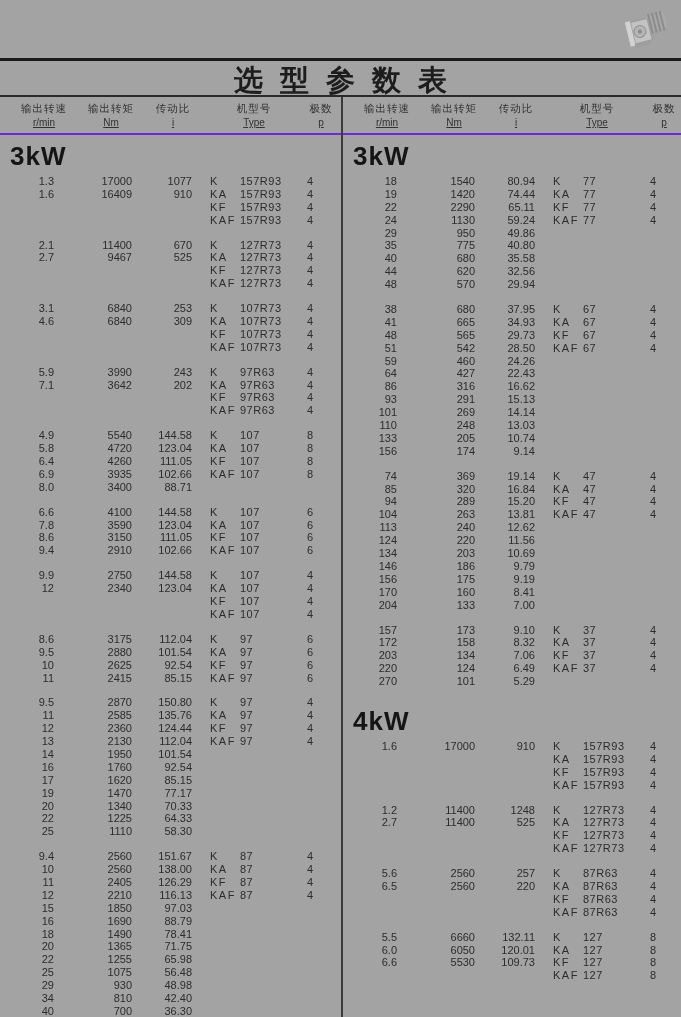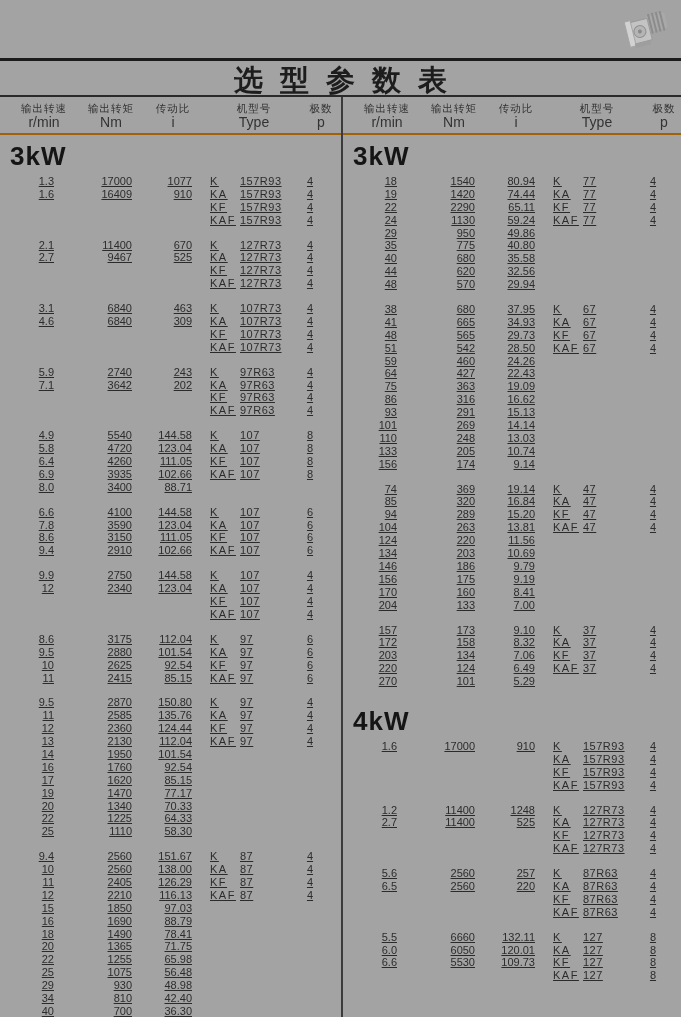--- a/index.html
+++ b/index.html
@@ -19,33 +19,33 @@
   
   .logo{position:absolute;top:5px;right:7px;width:56px;height:50px;}
   
   .content{position:absolute;top:97px;left:0;right:0;bottom:0;display:flex;}
   .half{width:341px;box-sizing:border-box;}
   .half.right{width:338px;}
   .divider{width:2px;background:#3b3b3b;}
   
   .thead{
     display:grid;grid-template-columns:72px 62px 62px 100px 34px;
-    padding:4px 0 3px 8px;border-bottom:2px solid #a16207;
+    padding:4px 0 3px 8px;border-bottom:2px solid #6d28d9;
   }
   .th{ text-align:center;color:#333;}
   .th .cn{display:block;font-size:10.5px;line-height:14px;letter-spacing:1px;}
-  .th .unit{display:block;font-size:14px;line-height:15px;}
+  .th .unit{display:block;font-size:10px;line-height:15px;text-decoration:underline;}
   
   .power{
     font-size:26px;font-weight:800;color:#151515;
     padding:6px 0 4px 10px;letter-spacing:1px;line-height:30px;
   }
   .power + .power, .block + .power{margin-top:6px;}
   
-  .block{margin-bottom:12px;text-decoration:underline;}
+  .block{margin-bottom:12px;}
   .trow{
     display:grid;grid-template-columns:46px 78px 60px 48px 56px 28px;
     padding-left:8px;height:12.9px;font-size:11px;line-height:12.9px;
     color:#2c2c2c;white-space:nowrap;
   }
   .cell{overflow:visible;}
   .c-speed,.c-torque,.c-ratio{text-align:right;}
   .c-prefix{padding-left:18px;letter-spacing:1.5px;box-sizing:border-box;}
   .c-model{text-align:left;letter-spacing:0.5px;}
   .c-poles{text-align:center;}
@@ -168,21 +168,21 @@
               <div class="cell c-ratio"></div>
               <div class="cell c-prefix">KAF</div>
               <div class="cell c-model">127R73</div>
               <div class="cell c-poles">4</div>
             </div>
           </div>
           <div class="block">
             <div class="trow">
               <div class="cell c-speed">3.1</div>
               <div class="cell c-torque">6840</div>
-              <div class="cell c-ratio">463</div>
+              <div class="cell c-ratio">253</div>
               <div class="cell c-prefix">K</div>
               <div class="cell c-model">107R73</div>
               <div class="cell c-poles">4</div>
             </div>
             <div class="trow">
               <div class="cell c-speed">4.6</div>
               <div class="cell c-torque">6840</div>
               <div class="cell c-ratio">309</div>
               <div class="cell c-prefix">KA</div>
               <div class="cell c-model">107R73</div>
@@ -201,21 +201,21 @@
               <div class="cell c-torque"></div>
               <div class="cell c-ratio"></div>
               <div class="cell c-prefix">KAF</div>
               <div class="cell c-model">107R73</div>
               <div class="cell c-poles">4</div>
             </div>
           </div>
           <div class="block">
             <div class="trow">
               <div class="cell c-speed">5.9</div>
-              <div class="cell c-torque">2740</div>
+              <div class="cell c-torque">3990</div>
               <div class="cell c-ratio">243</div>
               <div class="cell c-prefix">K</div>
               <div class="cell c-model">97R63</div>
               <div class="cell c-poles">4</div>
             </div>
             <div class="trow">
               <div class="cell c-speed">7.1</div>
               <div class="cell c-torque">3642</div>
               <div class="cell c-ratio">202</div>
               <div class="cell c-prefix">KA</div>
@@ -726,28 +726,20 @@
             </div>
             <div class="trow">
               <div class="cell c-speed">64</div>
               <div class="cell c-torque">427</div>
               <div class="cell c-ratio">22.43</div>
               <div class="cell c-prefix"></div>
               <div class="cell c-model"></div>
               <div class="cell c-poles"></div>
             </div>
             <div class="trow">
-              <div class="cell c-speed">75</div>
-              <div class="cell c-torque">363</div>
-              <div class="cell c-ratio">19.09</div>
-              <div class="cell c-prefix"></div>
-              <div class="cell c-model"></div>
-              <div class="cell c-poles"></div>
-            </div>
-            <div class="trow">
               <div class="cell c-speed">86</div>
               <div class="cell c-torque">316</div>
               <div class="cell c-ratio">16.62</div>
               <div class="cell c-prefix"></div>
               <div class="cell c-model"></div>
               <div class="cell c-poles"></div>
             </div>
             <div class="trow">
               <div class="cell c-speed">93</div>
               <div class="cell c-torque">291</div>
@@ -814,20 +806,28 @@
               <div class="cell c-model">47</div>
               <div class="cell c-poles">4</div>
             </div>
             <div class="trow">
               <div class="cell c-speed">104</div>
               <div class="cell c-torque">263</div>
               <div class="cell c-ratio">13.81</div>
               <div class="cell c-prefix">KAF</div>
               <div class="cell c-model">47</div>
               <div class="cell c-poles">4</div>
+            </div>
+            <div class="trow">
+              <div class="cell c-speed">113</div>
+              <div class="cell c-torque">240</div>
+              <div class="cell c-ratio">12.62</div>
+              <div class="cell c-prefix"></div>
+              <div class="cell c-model"></div>
+              <div class="cell c-poles"></div>
             </div>
             <div class="trow">
               <div class="cell c-speed">124</div>
               <div class="cell c-torque">220</div>
               <div class="cell c-ratio">11.56</div>
               <div class="cell c-prefix"></div>
               <div class="cell c-model"></div>
               <div class="cell c-poles"></div>
             </div>
             <div class="trow">

